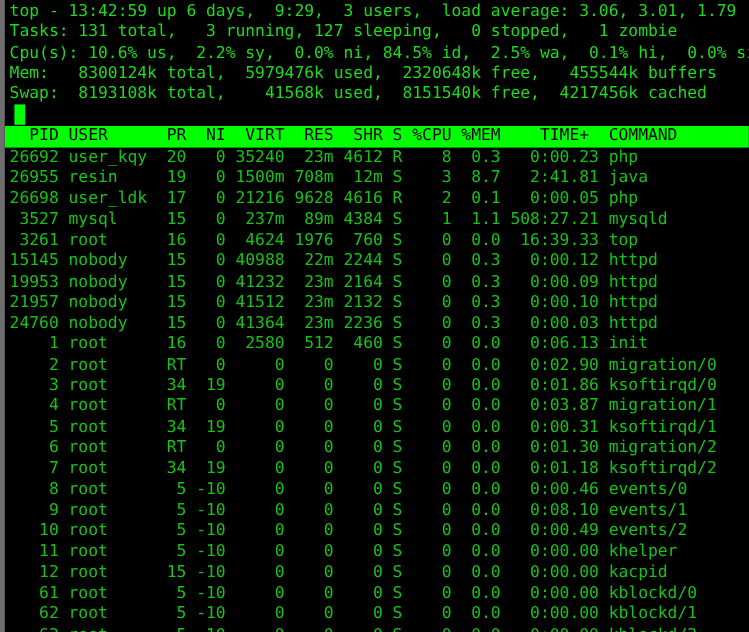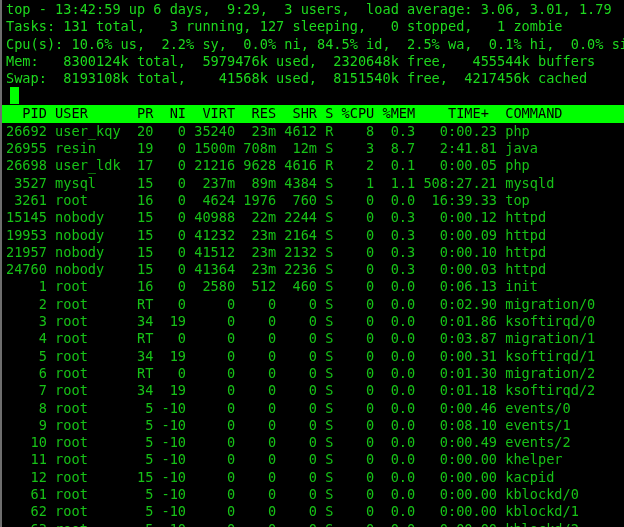--- a/index.html
+++ b/index.html
@@ -14,21 +14,21 @@
     overflow: hidden;
     font-family: "DejaVu Sans Mono", "Liberation Mono", monospace;
   }
 
   #terminal {
     position: relative;
     width: 624px;
     height: 527px;
     background: #000000;
     box-sizing: border-box;
-    border-left: 2px solid #8b5cf6;
+    border-left: 4px solid #8b5cf6;
     overflow: hidden;
   }
 
   .screen {
     position: absolute;
     left: 0;
     top: 0;
     width: 624px;
     padding-top: 1px;
     box-sizing: border-box;

